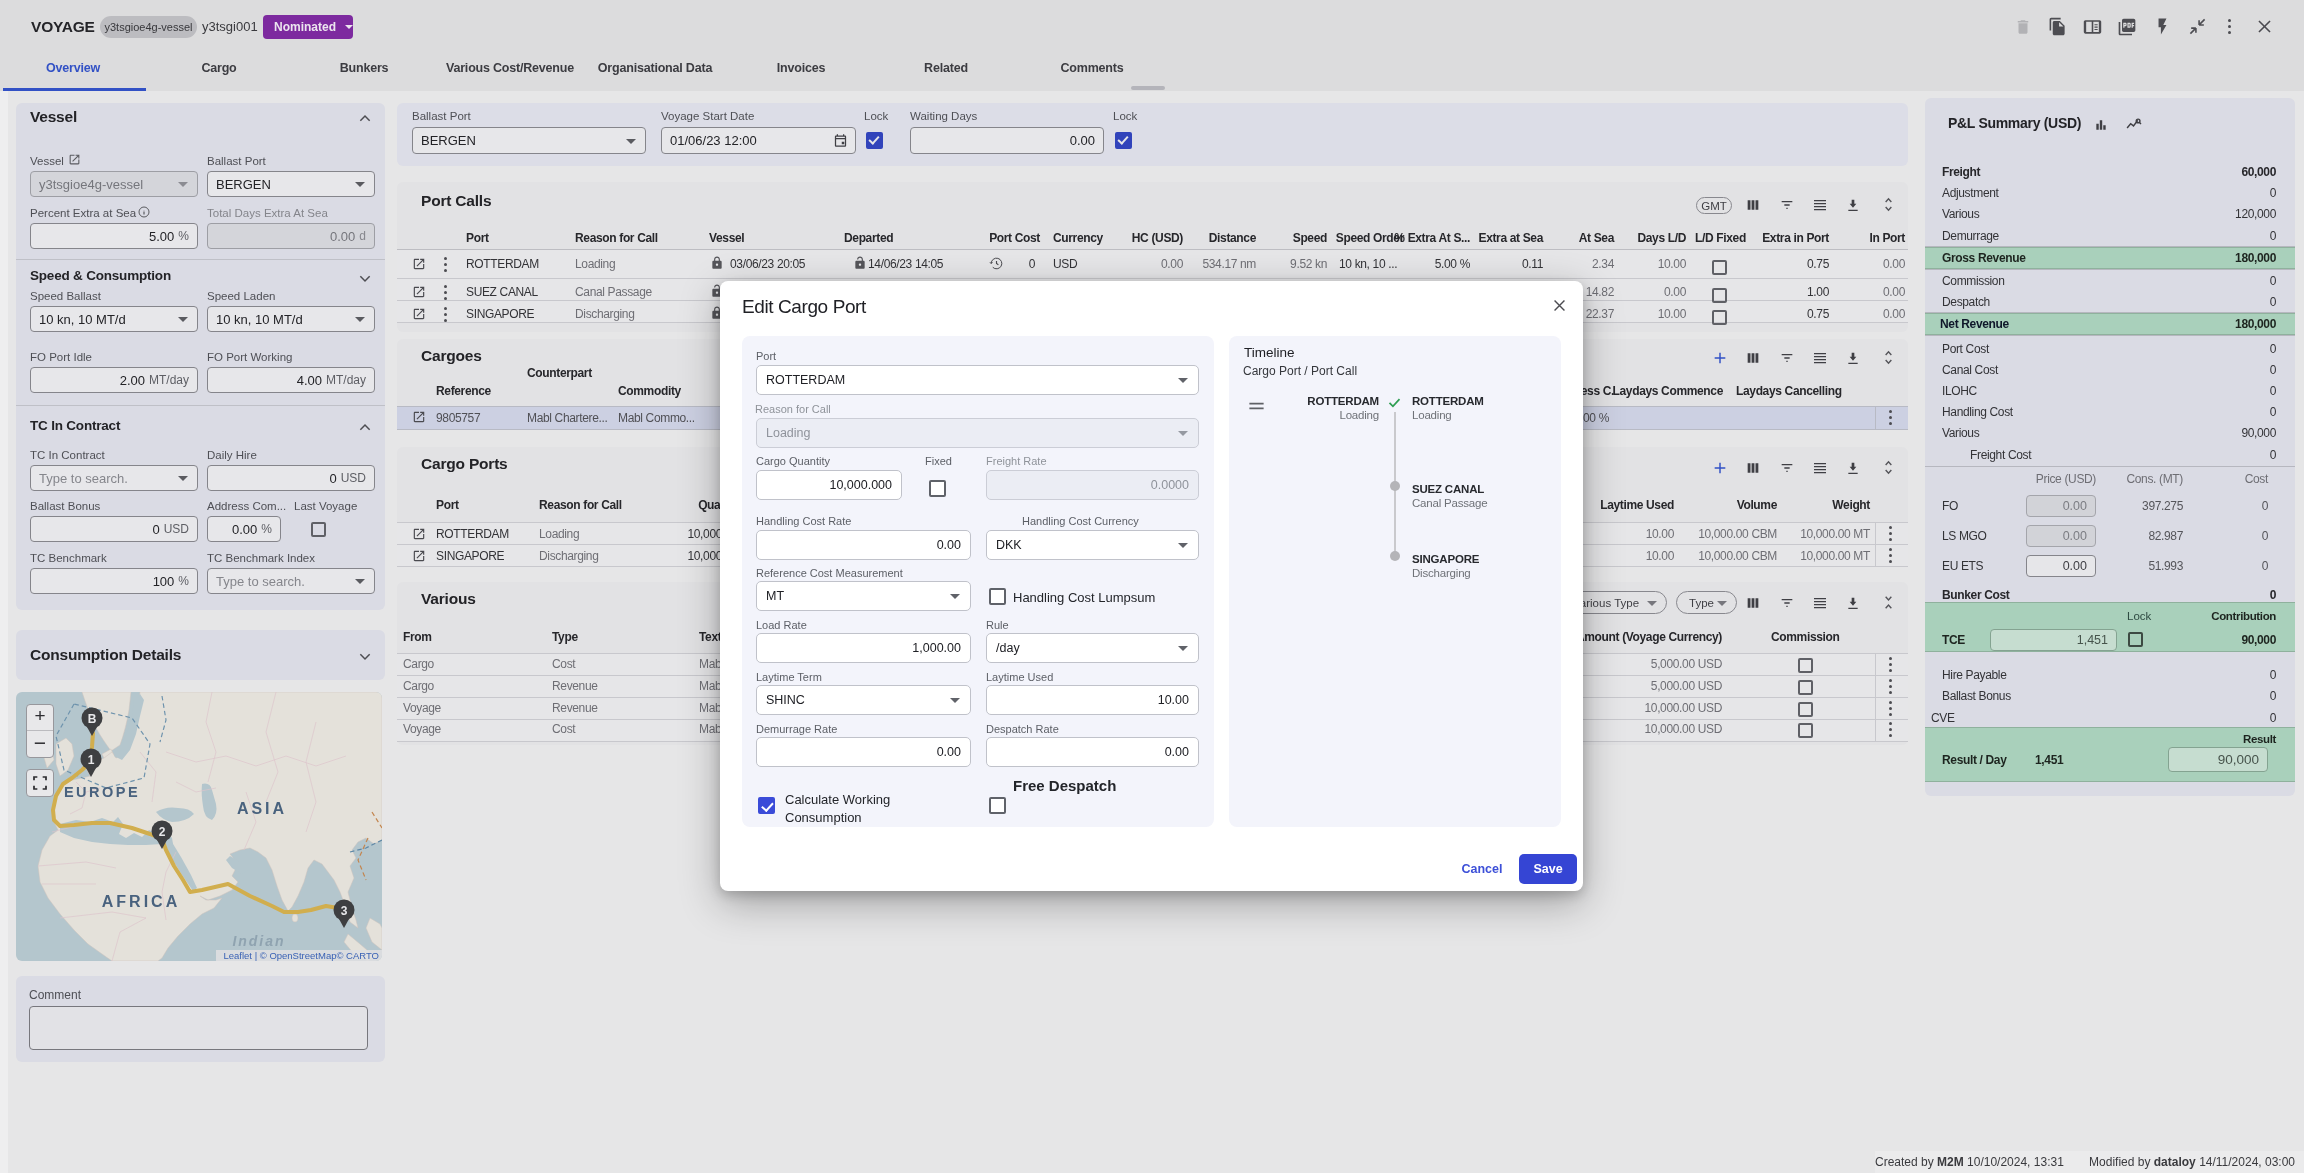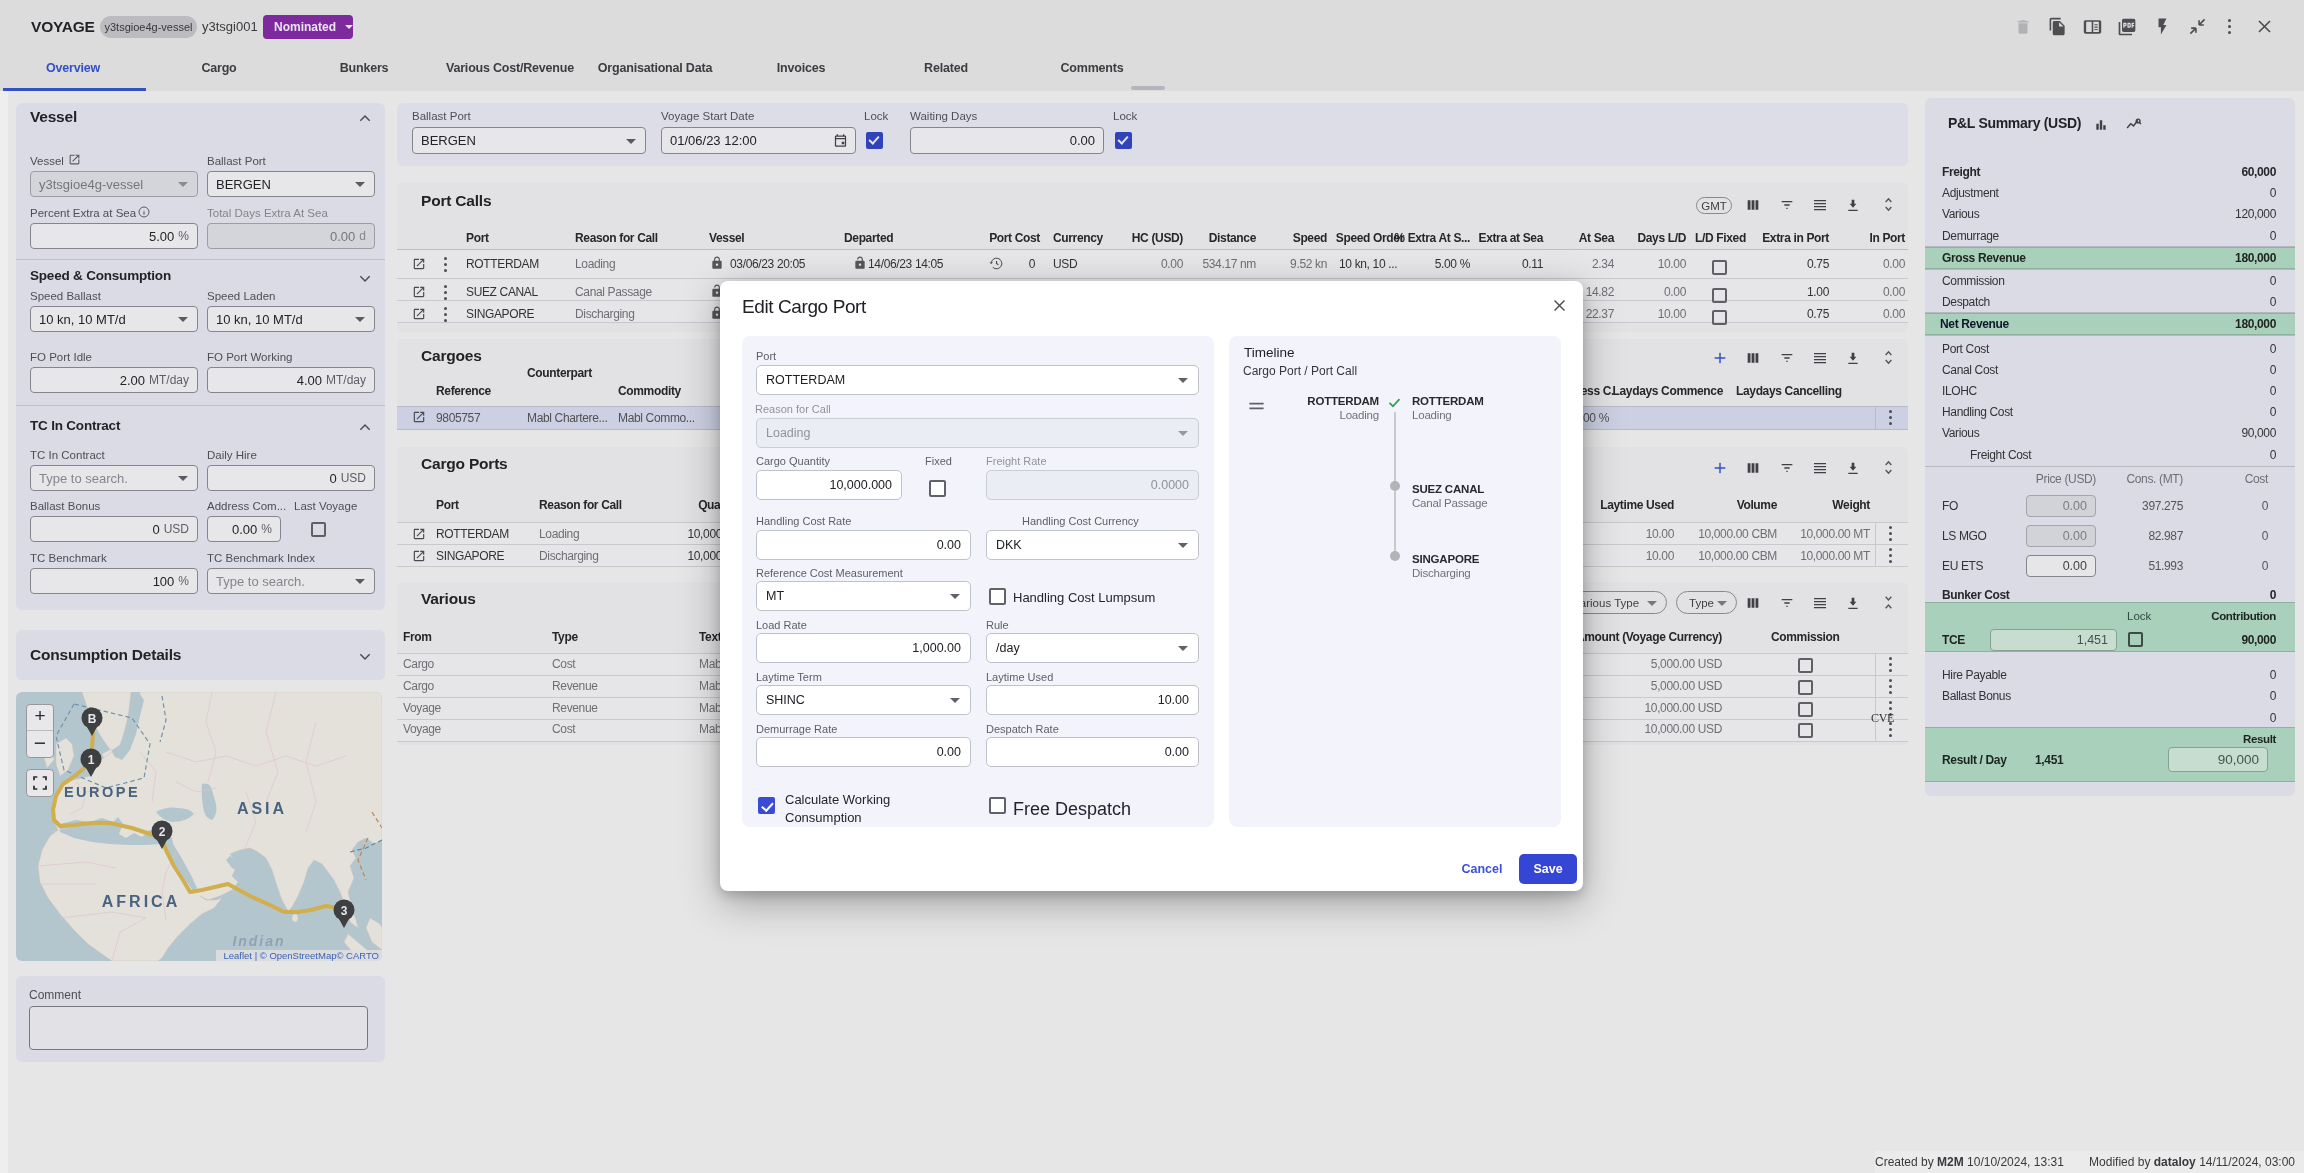--- a/index.html
+++ b/index.html
@@ -584,21 +584,21 @@
 <div class="c " style="left:1942px;top:426px;">Various</div>
 <div class="cr " style="right:28px;top:426px;">90,000</div>
 <div class="c " style="left:1942px;top:448px;margin-left:28px;">Freight Cost</div>
 <div class="cr " style="right:28px;top:448px;">0</div>
 <div class="c b" style="left:1942px;top:588px;">Bunker Cost</div>
 <div class="cr b" style="right:28px;top:588px;">0</div>
 <div class="c " style="left:1942px;top:668px;">Hire Payable</div>
 <div class="cr " style="right:28px;top:668px;">0</div>
 <div class="c " style="left:1942px;top:689px;">Ballast Bonus</div>
 <div class="cr " style="right:28px;top:689px;">0</div>
-<div class="c " style="left:1871px;top:711px;font-family:Liberation Serif, serif;">CVE</div>
+<div class="c " style="left:1931px;top:711px;">CVE</div>
 <div class="cr " style="right:28px;top:711px;">0</div>
 <div class="abs" style="left:1925px;top:247px;width:370px;height:22px;background:#a9d0bb;border-top:1px solid #8fb19d;border-bottom:1px solid #8fb19d;box-sizing:border-box;"></div>
 <div class="c b" style="left:1942px;top:251px;color:#1d241f;">Gross Revenue</div>
 <div class="cr b" style="right:28px;top:251px;color:#1d241f;">180,000</div>
 <div class="abs" style="left:1925px;top:313px;width:370px;height:22px;background:#a9d0bb;border-top:1px solid #8fb19d;border-bottom:1px solid #8fb19d;box-sizing:border-box;"></div>
 <div class="c b" style="left:1940px;top:317px;color:#0f172a;">Net Revenue</div>
 <div class="cr b" style="right:28px;top:317px;color:#1d241f;">180,000</div>
 <div class="sep" style="left:1925px;top:246px;width:370px;background:#b6b7bf;"></div>
 <div class="sep" style="left:1925px;top:269px;width:370px;background:#b6b7bf;"></div>
 <div class="sep" style="left:1925px;top:312px;width:370px;background:#b6b7bf;"></div>
@@ -672,21 +672,21 @@
 <div class="mfld" style="left:756px;top:685px;width:215px;">SHINC<span class="mcarg"></span></div>
 <div class="modal-lbl" style="left:986px;top:671px;">Laytime Used</div>
 <div class="mfld r" style="left:986px;top:685px;width:213px;">10.00</div>
 <div class="modal-lbl" style="left:756px;top:723px;">Demurrage Rate</div>
 <div class="mfld r" style="left:756px;top:737px;width:215px;">0.00</div>
 <div class="modal-lbl" style="left:986px;top:723px;">Despatch Rate</div>
 <div class="mfld r" style="left:986px;top:737px;width:213px;">0.00</div>
 <div class="mcb on" style="left:758px;top:797px;"></div>
 <div class="abs" style="left:785px;top:791px;font-size:13px;color:#23252a;line-height:17.5px;">Calculate Working<br>Consumption</div>
 <div class="mcb" style="left:989px;top:797px;"></div>
-<div class="abs" style="left:1013px;top:799px;font-size:18px;color:#23252a;">Free Despatch</div>
+<div class="abs" style="left:1013px;top:777px;font-size:15px;color:#23252a;font-weight:bold;">Free Despatch</div>
 
 <div class="abs" style="left:1244px;top:345px;font-size:13.5px;color:#202126;">Timeline</div>
 <div class="abs" style="left:1243px;top:364px;font-size:12px;color:#35373c;">Cargo Port / Port Call</div>
 <svg class="ico" style="left:1247px;top:399px;" width="19" height="14" viewBox="0 0 24 16" fill="none" stroke="#5f6166" stroke-width="2.2">
       <path d="M3 5h18M3 11h18"></path>
     </svg>
 <div class="tl-b" style="left:1296px;top:395px;width:83px;text-align:right;">ROTTERDAM</div>
 <div class="tl-g" style="left:1296px;top:409px;width:83px;text-align:right;">Loading</div>
 <svg class="ico" style="left:1387px;top:395px;" width="15" height="15" viewBox="0 0 24 24" fill="none" stroke="#2e9e52" stroke-width="2.8">
       <path d="M4 12.5l5.5 5.5L20 6.5"></path>

